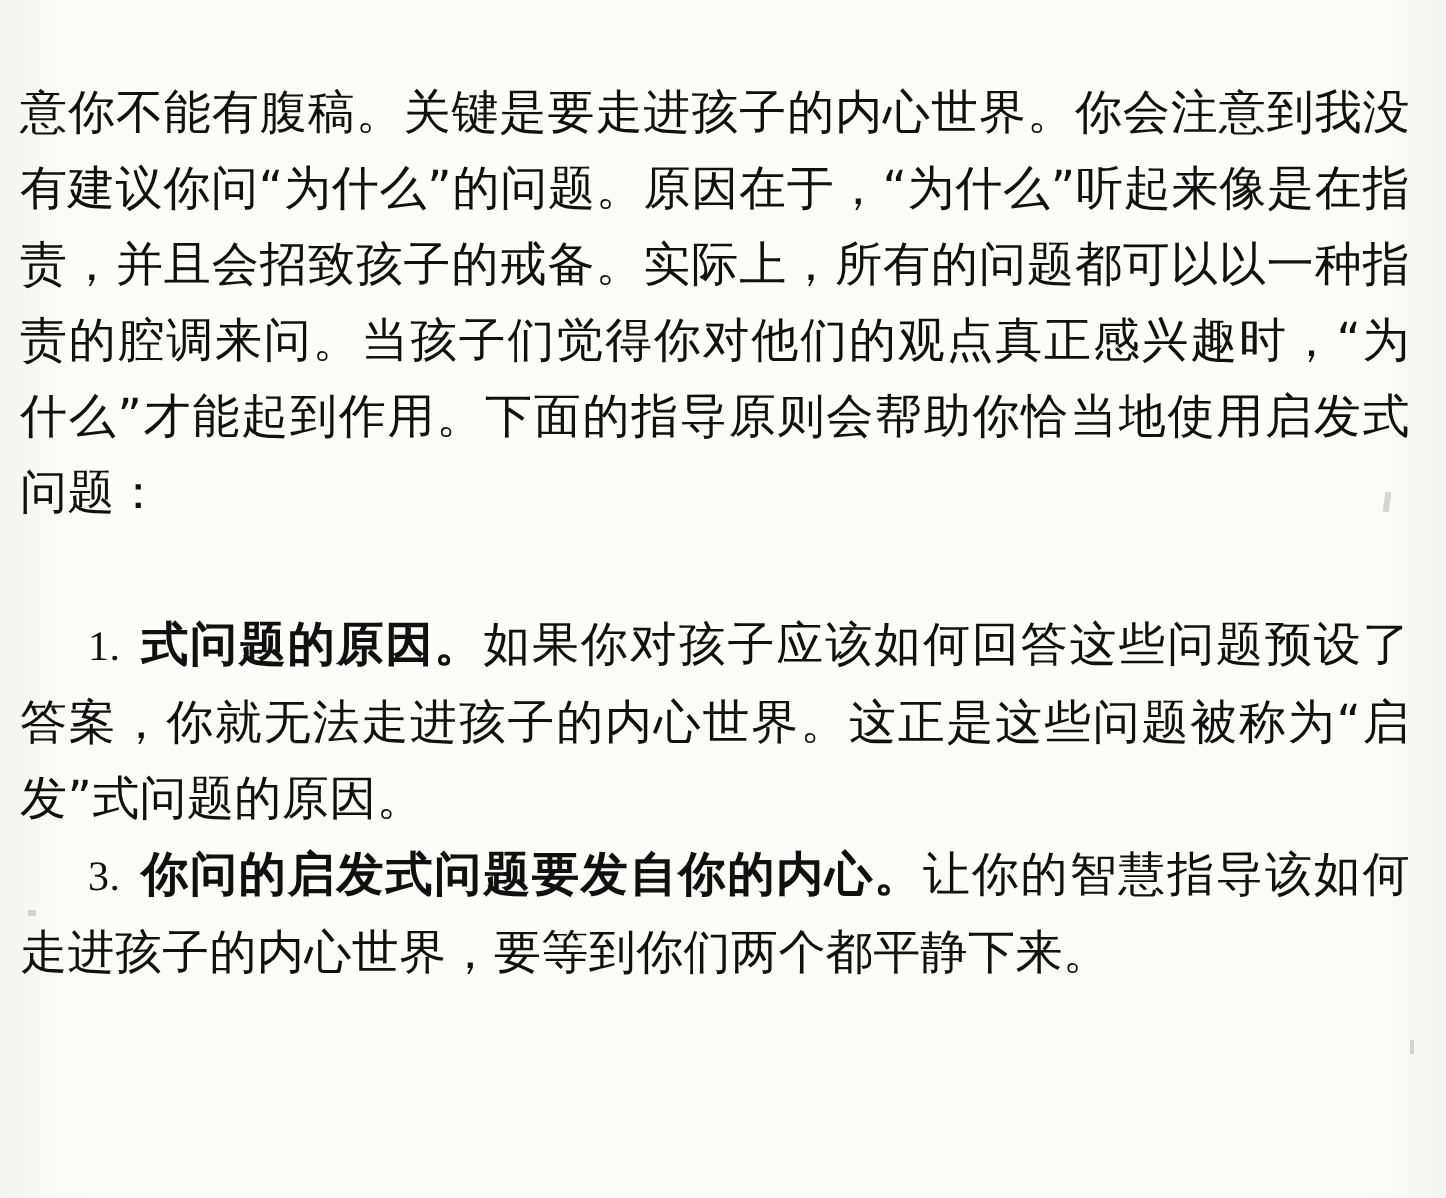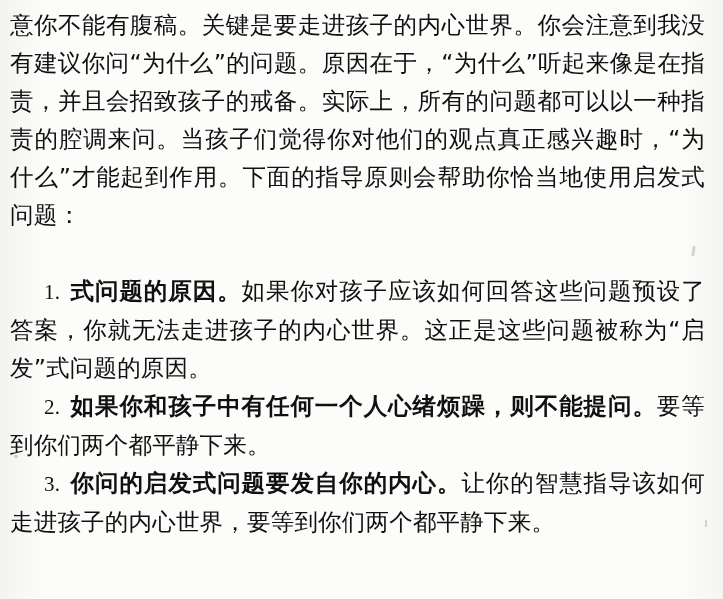--- a/index.html
+++ b/index.html
@@ -24,20 +24,21 @@
     background:
       linear-gradient(to right, rgba(0,0,0,0.035), rgba(0,0,0,0.0) 6%, rgba(0,0,0,0.0) 94%, rgba(0,0,0,0.03)),
       #fcfcfa;
   }
   .body-text {
     font-size: 23.5px;
     line-height: 38px;
     letter-spacing: 0.2px;
     text-align: justify;
     text-justify: inter-character;
+    margin-top: 31px;
   }
   .para {
     margin: 0;
   }
   .intro {
     text-indent: 0;
   }
   .gap {
     height: 38px;
   }
@@ -80,24 +81,20 @@
     <p class="para intro">意你不能有腹稿。关键是要走进孩子的内心世界。你会注意到我没有建议你问“为什么”的问题。原因在于，“为什么”听起来像是在指责，并且会招致孩子的戒备。实际上，所有的问题都可以以一种指责的腔调来问。当孩子们觉得你对他们的观点真正感兴趣时，“为什么”才能起到作用。下面的指导原则会帮助你恰当地使用启发式问题：</p>
 
     <div class="gap"></div>
 
     <ul class="list">
       <li class="list-item">
         <span class="num">1.</span>
         <span class="lead">式问题的原因。</span><span>如果你对孩子应该如何回答这些问题预设了答案，你就无法走进孩子的内心世界。这正是这些问题被称为“启发”式问题的原因。</span>
       </li>
       <li class="list-item">
-        <span class="num">2.</span>
-        <span class="lead">如果你和孩子中有任何一个人心绪烦躁，则不能提问。</span><span>要等到你们两个都平静下来。</span>
-      </li>
-      <li class="list-item">
         <span class="num">3.</span>
         <span class="lead">你问的启发式问题要发自你的内心。</span><span>让你的智慧指导该如何走进孩子的内心世界，要等到你们两个都平静下来。</span>
       </li>
     </ul>
 
   </div>
 
   <span class="speck s1"></span>
   <span class="speck s2"></span>
   <span class="speck s3"></span>

